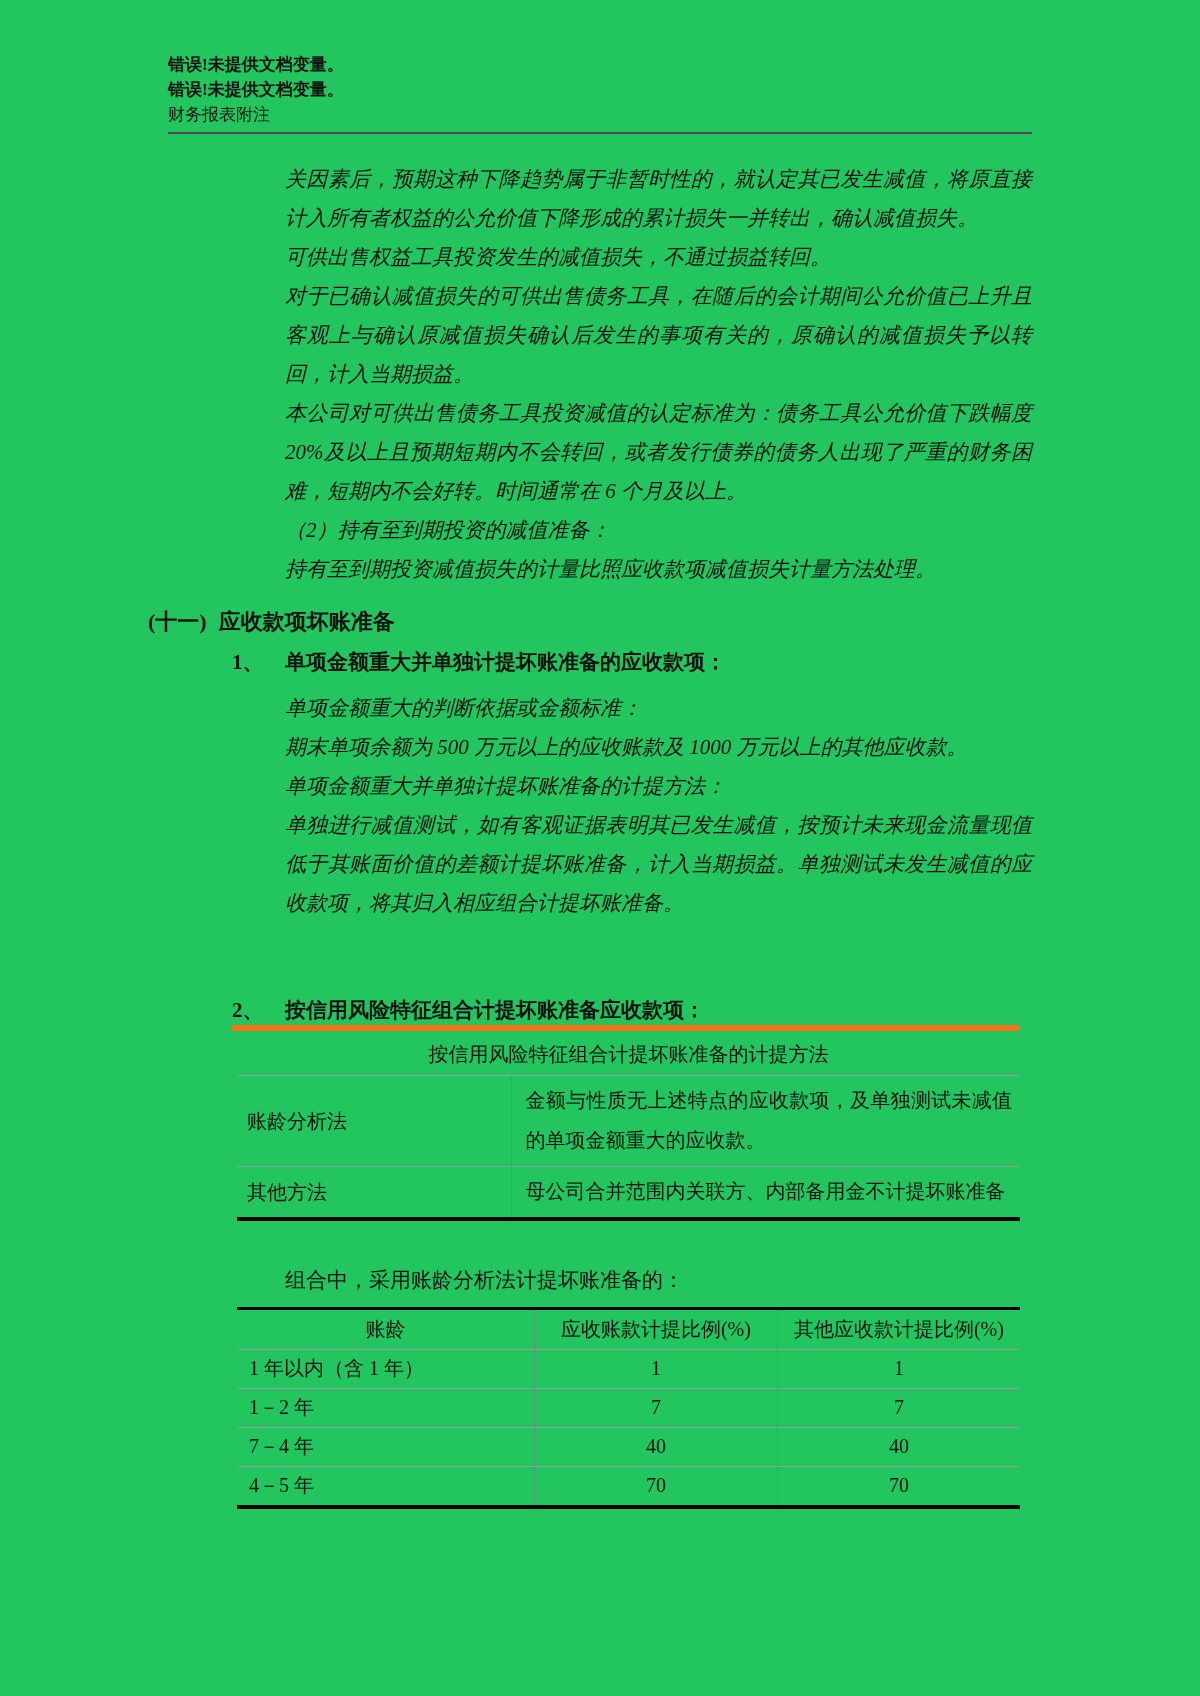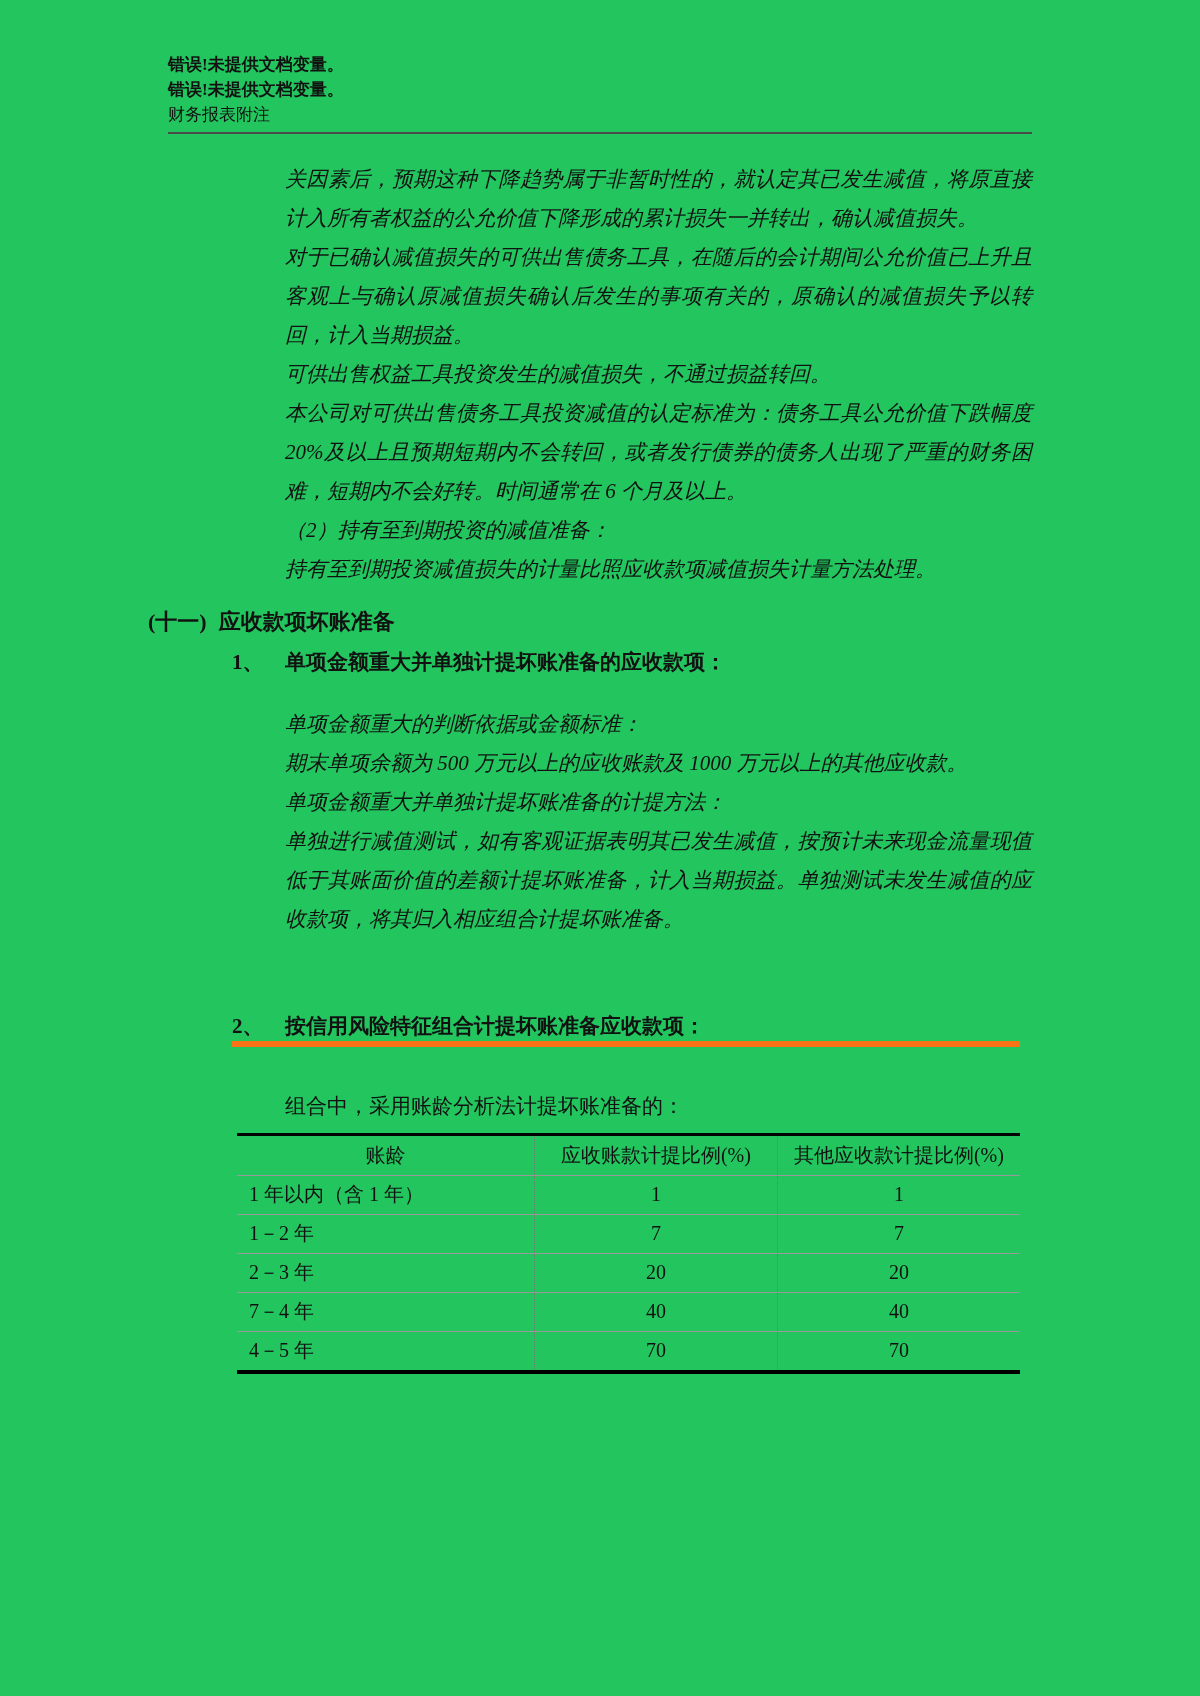--- a/index.html
+++ b/index.html
@@ -25,21 +25,21 @@
     line-height: 25px;
   }
   .doc-header .bold { font-weight: bold; }
   
   .intro, .sub1-paras {
     margin-left: 285px;
     margin-right: 168px;
     font-style: italic;
   }
   .intro { margin-top: 26px; }
-  .sub1-paras { margin-top: 28px; }
+  .sub1-paras { margin-top: 12px; }
   .bodytext p {
     margin: 0;
     font-size: 21px;
     line-height: 39px;
     text-align: justify;
   }
   
   .sec-heading {
     margin: 18px 0 0 148px;
     font-size: 22px;
@@ -130,22 +130,22 @@
 <div class="page">
 
   <header class="doc-header">
     <div class="bold">错误!未提供文档变量。</div>
     <div class="bold">错误!未提供文档变量。</div>
     <div>财务报表附注</div>
   </header>
 
   <section class="intro bodytext">
     <p>关因素后，预期这种下降趋势属于非暂时性的，就认定其已发生减值，将原直接计入所有者权益的公允价值下降形成的累计损失一并转出，确认减值损失。</p>
+    <p>可供出售权益工具投资发生的减值损失，不通过损益转回。</p>
     <p>对于已确认减值损失的可供出售债务工具，在随后的会计期间公允价值已上升且客观上与确认原减值损失确认后发生的事项有关的，原确认的减值损失予以转回，计入当期损益。</p>
-    <p>可供出售权益工具投资发生的减值损失，不通过损益转回。</p>
     <p>本公司对可供出售债务工具投资减值的认定标准为：债务工具公允价值下跌幅度 20%及以上且预期短期内不会转回，或者发行债券的债务人出现了严重的财务困难，短期内不会好转。时间通常在 6 个月及以上。</p>
     <p>（2）持有至到期投资的减值准备：</p>
     <p>持有至到期投资减值损失的计量比照应收款项减值损失计量方法处理。</p>
   </section>
 
   <h2 class="sec-heading">
     <span class="sec-num">(十一)</span><span>应收款项坏账准备</span>
   </h2>
 
   <h3 class="sub-heading">
@@ -156,20 +156,35 @@
     <p>单项金额重大的判断依据或金额标准：</p>
     <p>期末单项余额为 500 万元以上的应收账款及 1000 万元以上的其他应收款。</p>
     <p>单项金额重大并单独计提坏账准备的计提方法：</p>
     <p>单独进行减值测试，如有客观证据表明其已发生减值，按预计未来现金流量现值低于其账面价值的差额计提坏账准备，计入当期损益。单独测试未发生减值的应收款项，将其归入相应组合计提坏账准备。</p>
   </section>
 
   <h3 class="sub-heading-2">
     <span class="sub-num">2、</span><span>按信用风险特征组合计提坏账准备应收款项：</span>
   </h3>
 
+  <table class="method-table">
+    <tbody>
+      <tr>
+        <td colspan="2" class="merged-head">按信用风险特征组合计提坏账准备的计提方法</td>
+      </tr>
+      <tr class="row-mid">
+        <td class="method-cell">账龄分析法</td>
+        <td class="desc-cell">金额与性质无上述特点的应收款项，及单独测试未减值的单项金额重大的应收款。</td>
+      </tr>
+      <tr>
+        <td class="method-cell">其他方法</td>
+        <td class="desc-cell">母公司合并范围内关联方、内部备用金不计提坏账准备</td>
+      </tr>
+    </tbody>
+  </table>
 
   <p class="aging-intro">组合中，采用账龄分析法计提坏账准备的：</p>
 
   <table class="aging-table">
     <tbody>
       <tr class="head">
         <td class="col-age">账龄</td>
         <td class="col-ar">应收账款计提比例(%)</td>
         <td class="col-other">其他应收款计提比例(%)</td>
       </tr>
@@ -177,25 +192,20 @@
         <td class="col-age">1 年以内（含 1 年）</td>
         <td class="col-ar">1</td>
         <td class="col-other">1</td>
       </tr>
       <tr class="data">
         <td class="col-age">1－2 年</td>
         <td class="col-ar">7</td>
         <td class="col-other">7</td>
       </tr>
       <tr class="data">
-        <td class="col-age">2－3 年</td>
-        <td class="col-ar">20</td>
-        <td class="col-other">20</td>
-      </tr>
-      <tr class="data">
         <td class="col-age">7－4 年</td>
         <td class="col-ar">40</td>
         <td class="col-other">40</td>
       </tr>
       <tr class="data">
         <td class="col-age">4－5 年</td>
         <td class="col-ar">70</td>
         <td class="col-other">70</td>
       </tr>
     </tbody>

